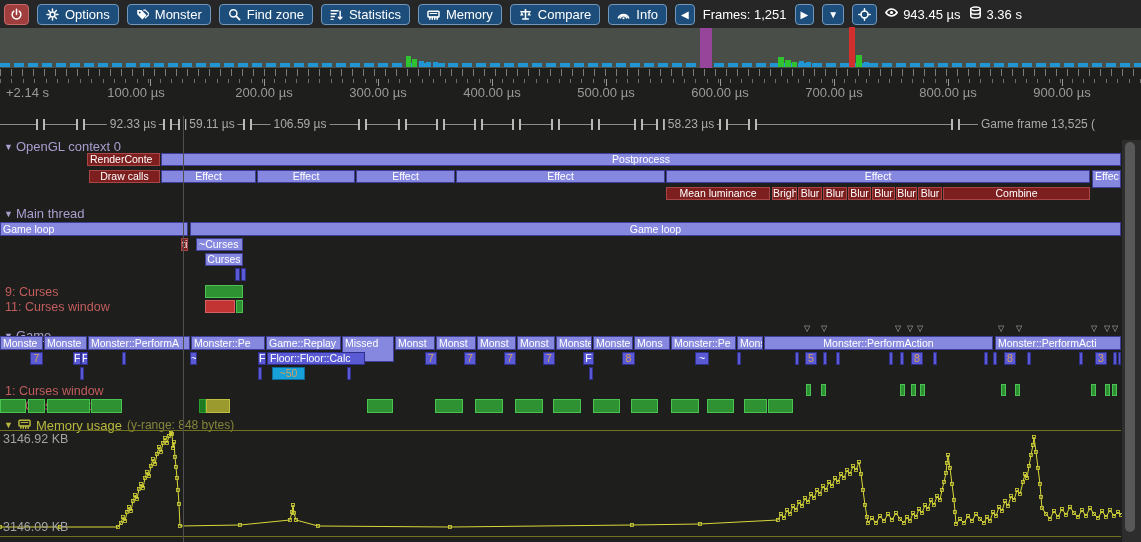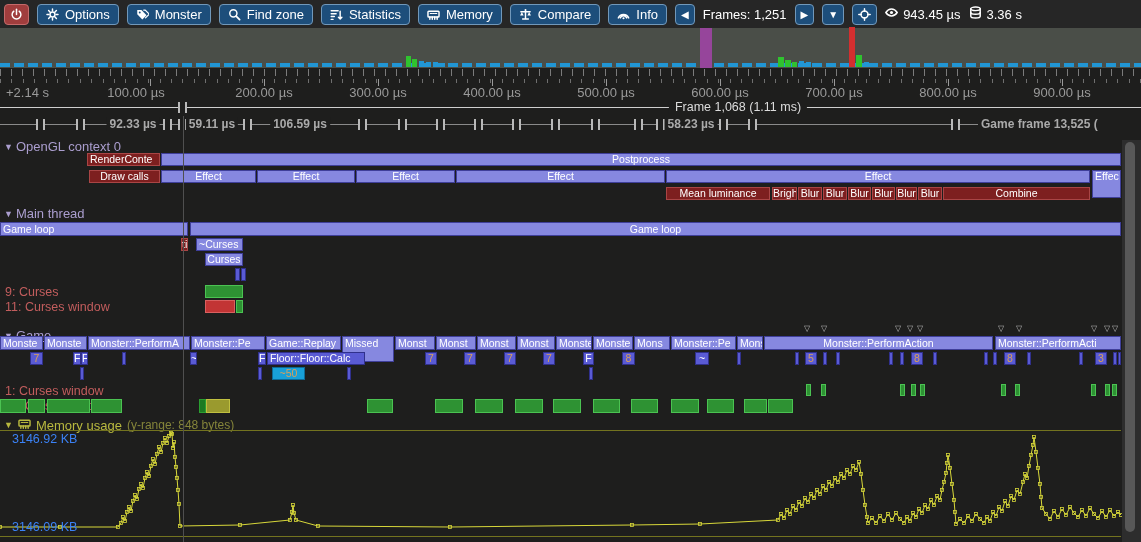--- a/index.html
+++ b/index.html
@@ -35,21 +35,21 @@
   .axlabel{position:absolute;top:6px;transform:translateX(-50%);color:#9a9a9a;font-size:13px;white-space:nowrap;}
   .axmajor{position:absolute;top:0;width:1px;height:7px;background:#9a9a9a;}
   .axstart{position:absolute;left:6px;top:6px;color:#9a9a9a;font-size:13px;}
   
   .framebar{position:absolute;left:0;top:100px;width:1141px;height:15px;}
   .framebar .line{position:absolute;left:0;right:0;top:7px;height:1px;background:#cfcfcf;}
   .fblabel{position:absolute;top:0;transform:translateX(-50%);background:#1e1e1d;color:#dcdcdc;
            font-size:12.5px;padding:0 6px;white-space:nowrap;}
   .sep{position:absolute;top:2px;width:9px;height:11px;background:#1e1e1d;display:flex;justify-content:space-between;}
   .sep i{display:block;width:2px;height:11px;background:#b9b9b9;}
-  .markers{position:absolute;left:0;top:116px;width:1077px;height:17px;font-weight:bold;}
+  .markers{position:absolute;left:0;top:116px;width:1077px;height:17px;}
   .markers .line{position:absolute;left:0;right:0;top:8px;height:1px;background:#8a8a8a;}
   .fmlabel{position:absolute;top:1px;transform:translateX(-50%);background:#1e1e1d;color:#aaa;
            font-size:12px;padding:0 3px;white-space:nowrap;}
   .fmlabel.left{transform:none;}
   .msep{top:3px;}
   
   .sechdr{position:absolute;left:4px;color:#ab9ecf;font-size:13px;white-space:nowrap;}
   .sechdr .tri{font-size:9px;vertical-align:1px;margin-right:3px;}
   .rowlabel{position:absolute;left:5px;color:#c25d5d;font-size:12.5px;white-space:nowrap;}
   .zone{position:absolute;box-sizing:border-box;border:1px solid;overflow:hidden;white-space:nowrap;
@@ -62,21 +62,21 @@
   .z-green{background:#2e9233;border-color:#4bc352;}
   .z-dgreen{background:#1d7a22;border-color:#2a9e31;}
   .z-olive{background:#9a9a2e;border-color:#c0c040;}
   .z-cyan{background:#18a0d8;border-color:#0e6a96;}
   .t-tan{color:#d8a05c;}
   .gmk{position:absolute;color:#b5b5b5;font-size:8px;line-height:8px;}
   
   .memhdr{position:absolute;left:4px;top:417px;color:#b9b93f;font-size:13px;display:flex;align-items:center;gap:5px;}
   .memhdr .tri{font-size:9px;}
   .memrange{color:#85853a;font-size:12px;}
-  .memlabel{position:absolute;left:12px;color:#3b82f6;font-size:12.5px;}
+  .memlabel{position:absolute;left:3px;color:#a3a3a3;font-size:12.5px;}
   
   .vline{position:absolute;left:183px;top:116px;width:1px;height:426px;background:#4f4f4f;}
   .sbtrack{position:absolute;left:1122px;top:140px;width:19px;height:402px;background:#2d2d2d;}
   .sbthumb{position:absolute;left:3px;top:2px;width:10px;height:390px;background:#585858;border-radius:5px;}
 </style>
 </head>
 <body>
 
 <div class="app">
 
@@ -229,28 +229,20 @@
       <div class="axlabel" style="left: 720px;">600.00 µs</div>
       <div class="axmajor" style="left: 720px;"></div>
       <div class="axlabel" style="left: 834px;">700.00 µs</div>
       <div class="axmajor" style="left: 834px;"></div>
       <div class="axlabel" style="left: 948px;">800.00 µs</div>
       <div class="axmajor" style="left: 948px;"></div>
       <div class="axlabel" style="left: 1062px;">900.00 µs</div>
       <div class="axmajor" style="left: 1062px;"></div>
     </div>
 
-  <div class="framebar" id="framebar">
-      <div class="line"></div>
-      <div class="fblabel" style="left: 738px;">Frame 1,068 (1.11 ms)</div>
-      <div class="sep" style="left: 178px;">
-        <i></i>
-        <i></i>
-      </div>
-    </div>
 
   <div class="markers" id="framemarkers">
       <div class="line"></div>
       <div class="sep msep" style="left: 36px;">
         <i></i>
         <i></i>
       </div>
       <div class="sep msep" style="left: 76px;">
         <i></i>
         <i></i>
@@ -325,21 +317,21 @@
   <div id="timeline">
       <div class="sechdr" style="top: 139px;"><span class="tri">▼</span><span>OpenGL context 0</span></div>
       <div class="zone z-red al" style="left: 87px; top: 153px; width: 73px; height: 13px; line-height: 11px;">RenderConte</div>
       <div class="zone z-purple" style="left: 161px; top: 153px; width: 960px; height: 13px; line-height: 11px;">Postprocess</div>
       <div class="zone z-red" style="left: 89px; top: 170px; width: 71px; height: 13px; line-height: 11px;">Draw calls</div>
       <div class="zone z-purple" style="left: 161px; top: 170px; width: 95px; height: 13px; line-height: 11px;">Effect</div>
       <div class="zone z-purple" style="left: 257px; top: 170px; width: 98px; height: 13px; line-height: 11px;">Effect</div>
       <div class="zone z-purple" style="left: 356px; top: 170px; width: 99px; height: 13px; line-height: 11px;">Effect</div>
       <div class="zone z-purple" style="left: 456px; top: 170px; width: 209px; height: 13px; line-height: 11px;">Effect</div>
       <div class="zone z-purple" style="left: 666px; top: 170px; width: 424px; height: 13px; line-height: 11px;">Effect</div>
-      <div class="zone z-purple al" style="left: 1092px; top: 170px; width: 29px; height: 28px; line-height: 11px;">Effec</div>
+      <div class="zone z-purple al" style="left: 1092px; top: 170px; width: 29px; height: 18px; line-height: 11px;">Effec</div>
       <div class="zone z-red" style="left: 666px; top: 187px; width: 104px; height: 13px; line-height: 11px;">Mean luminance</div>
       <div class="zone z-red" style="left: 772px; top: 187px; width: 25px; height: 13px; line-height: 11px;">Brigh</div>
       <div class="zone z-red" style="left: 798px; top: 187px; width: 24px; height: 13px; line-height: 11px;">Blur</div>
       <div class="zone z-red" style="left: 823px; top: 187px; width: 24px; height: 13px; line-height: 11px;">Blur</div>
       <div class="zone z-red" style="left: 848px; top: 187px; width: 23px; height: 13px; line-height: 11px;">Blur</div>
       <div class="zone z-red" style="left: 872px; top: 187px; width: 23px; height: 13px; line-height: 11px;">Blur</div>
       <div class="zone z-red" style="left: 896px; top: 187px; width: 21px; height: 13px; line-height: 11px;">Blur</div>
       <div class="zone z-red" style="left: 918px; top: 187px; width: 24px; height: 13px; line-height: 11px;">Blur</div>
       <div class="zone z-red" style="left: 943px; top: 187px; width: 147px; height: 13px; line-height: 11px;">Combine</div>
       <div class="sechdr" style="top: 206px;"><span class="tri">▼</span><span>Main thread</span></div>

